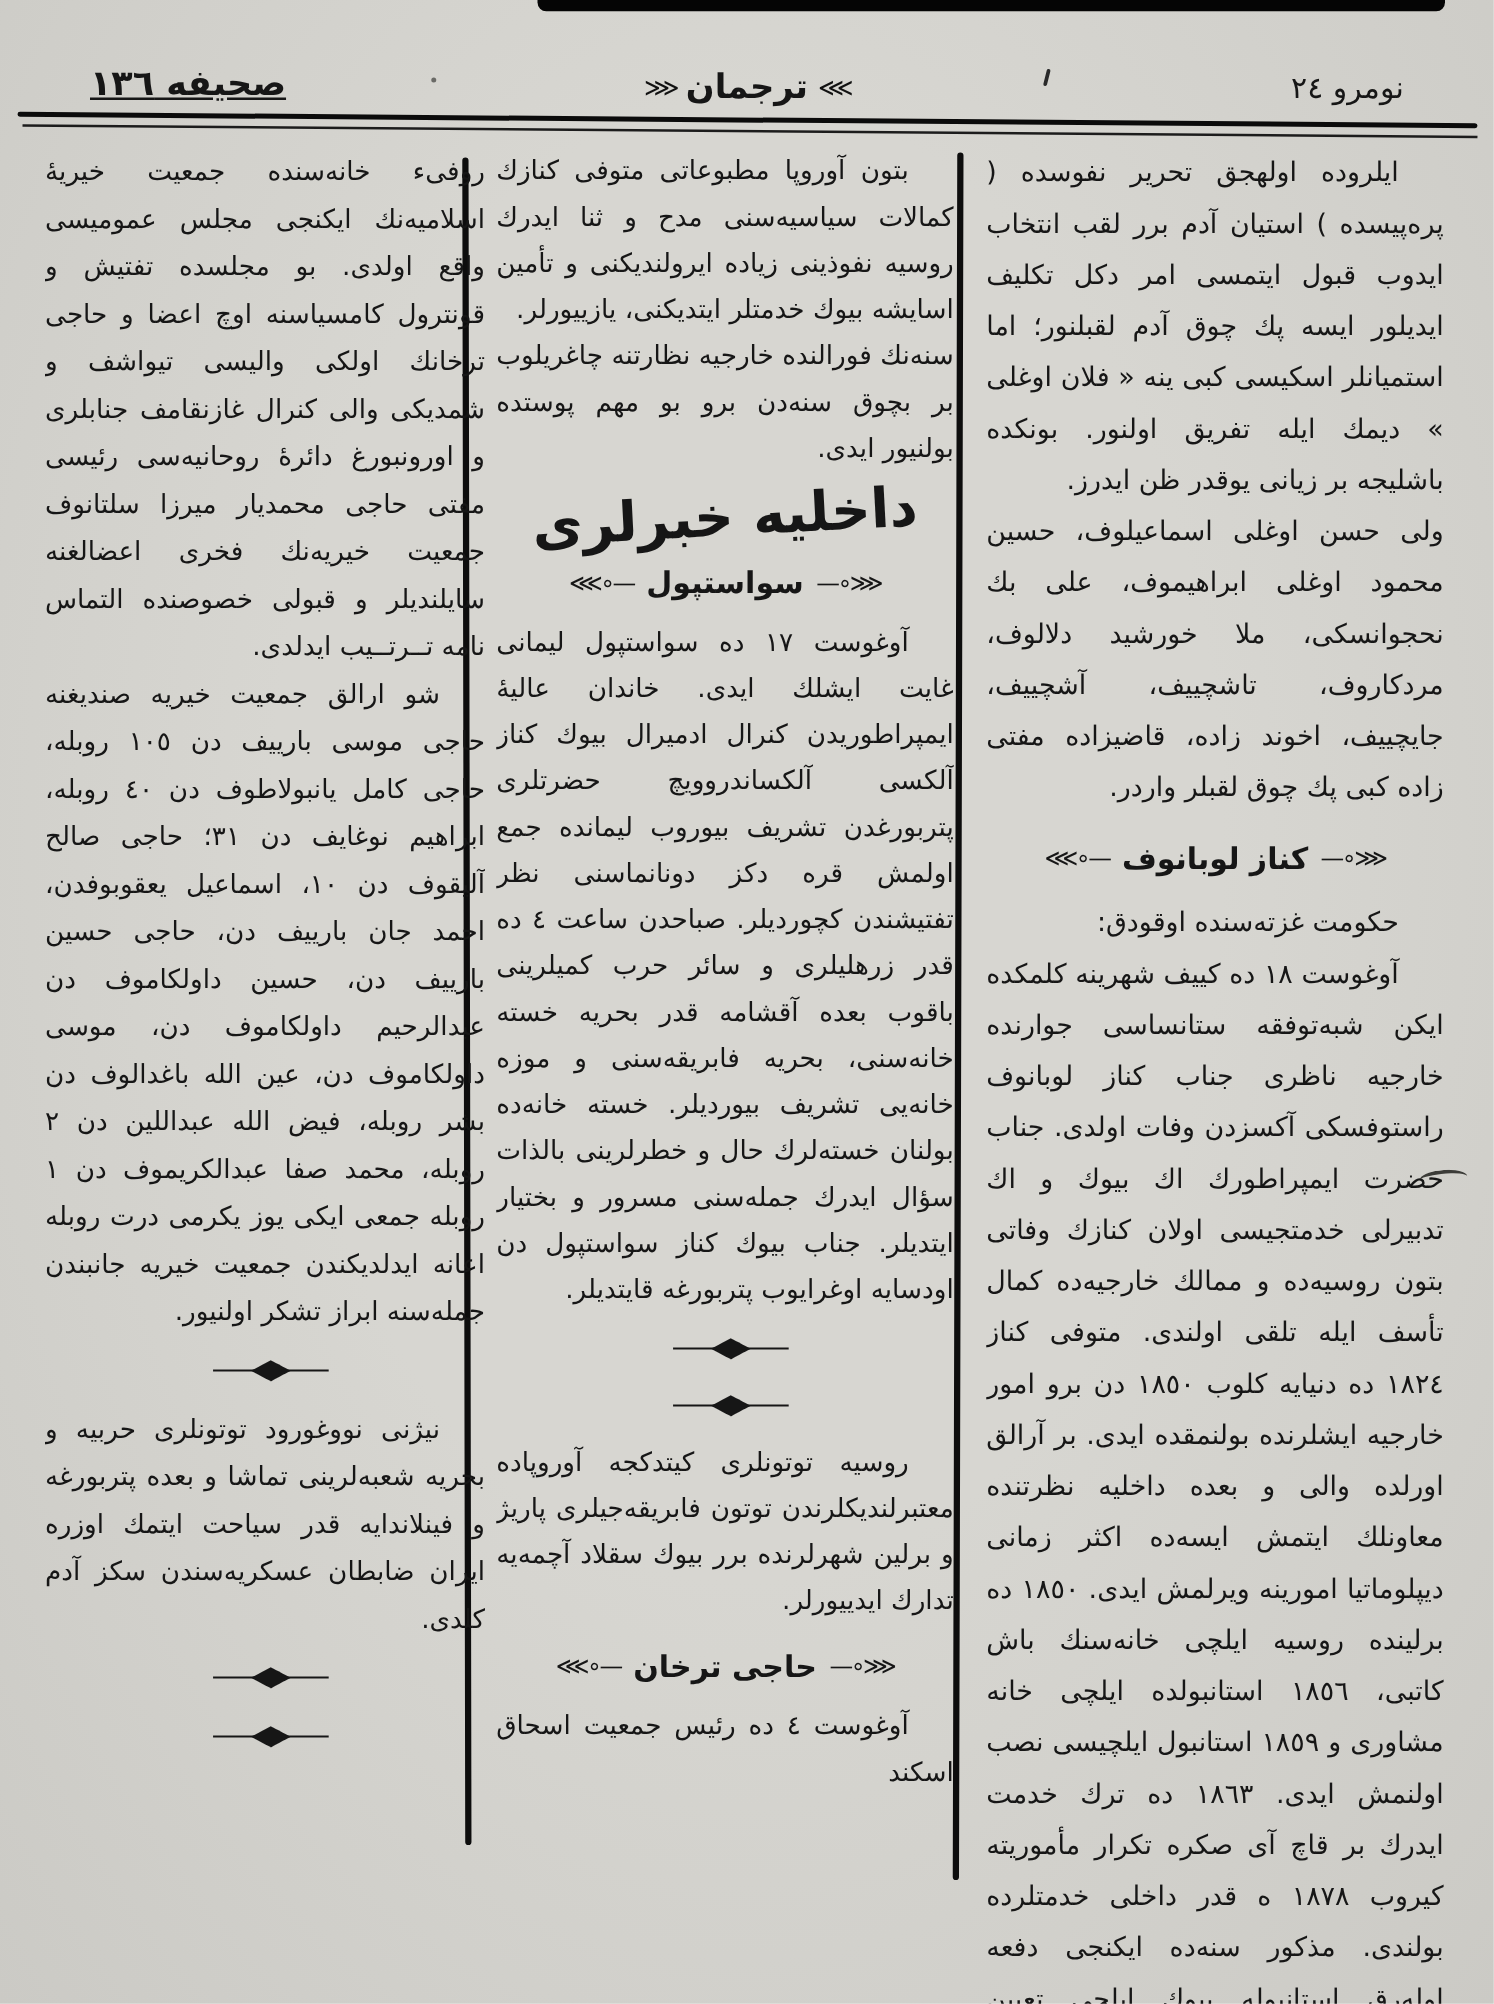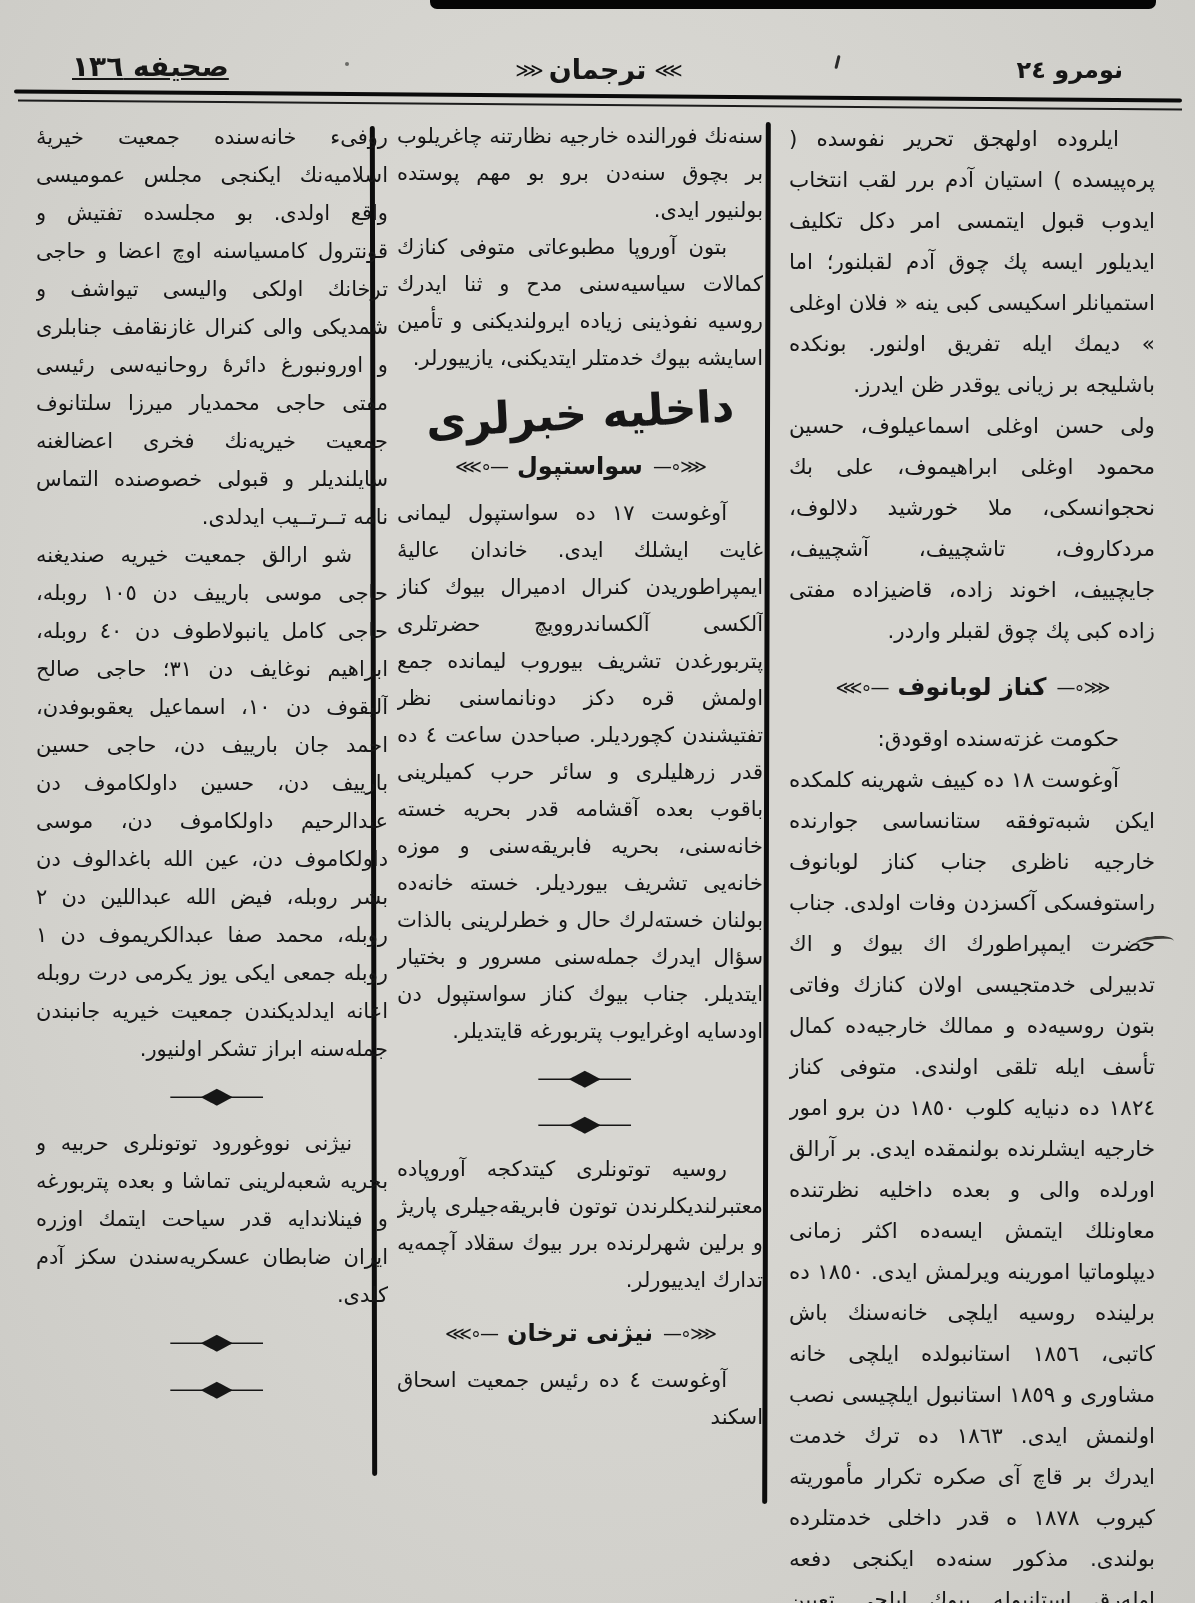--- a/index.html
+++ b/index.html
@@ -10,21 +10,21 @@
     color:#161616;
     direction:rtl;
   }
   .top-smear{position:absolute;top:0;left:430px;width:726px;height:9px;background:#050505;border-radius:0 0 7px 7px;}
   .speck-a{position:absolute;top:55px;left:836px;width:3px;height:14px;background:#2a2a2a;transform:rotate(14deg);border-radius:2px;}
   .speck-b{position:absolute;top:62px;left:345px;width:4px;height:4px;background:#6a6a66;border-radius:50%;}
 
   
   .header{position:absolute;top:38px;left:0;right:0;height:58px;}
   .page-label{position:absolute;left:72px;top:12px;font-size:28px;font-weight:bold;letter-spacing:1px;text-decoration:underline;}
-  .issue-label{position:absolute;right:72px;top:18px;font-size:24px;font-weight:bold;}
+  .issue-label{position:absolute;right:72px;top:18px;font-size:24px;font-weight:normal;}
   .masthead{position:absolute;left:0;right:0;top:16px;display:flex;justify-content:center;align-items:center;gap:8px;}
   .m-title{font-size:27px;font-weight:bold;}
   .m-orn{font-size:20px;direction:ltr;unicode-bidi:bidi-override;letter-spacing:-3px;color:#111;}
 
   .rule-top{position:absolute;top:94px;left:14px;width:1168px;height:4px;background:#0b0b0b;transform:rotate(0.45deg);border-radius:2px;}
   .rule-bottom{position:absolute;top:104px;left:18px;width:1164px;height:2px;background:#1c1c1c;transform:rotate(0.45deg);}
 
   
   .divider{position:absolute;width:5px;background:#0d0d0d;border-radius:3px;}
   .divider-right{left:764px;top:122px;height:1382px;transform:rotate(0.15deg);}
@@ -76,35 +76,35 @@
     <p class="para">ولى حسن اوغلى اسماعيلوف، حسين محمود اوغلى ابراهيموف، على بك نحجوانسكى، ملا خورشيد دلالوف، مردكاروف، تاشچييف، آشچييف، جايچييف، اخوند زاده، قاضيزاده مفتى زاده كبى پك چوق لقبلر واردر.</p>
     <div class="heading">
       <span class="orn">—∘⋙</span>
       <span class="h-text">كناز لوبانوف</span>
       <span class="orn">⋘∘—</span>
     </div>
     <p class="para indent">حكومت غزته‌سنده اوقودق:</p>
     <p class="para indent">آوغوست ١٨ ده كييف شهرينه كلمكده ايكن شبه‌توفقه ستانساسى جوارنده خارجيه ناظرى جناب كناز لوبانوف راستوفسكى آكسزدن وفات اولدى. جناب حضرت ايمپراطورك اك بيوك و اك تدبيرلى خدمتجيسى اولان كنازك وفاتى بتون روسيه‌ده و ممالك خارجيه‌ده كمال تأسف ايله تلقى اولندى. متوفى كناز ١٨٢٤ ده دنيايه كلوب ١٨٥٠ دن برو امور خارجيه ايشلرنده بولنمقده ايدى. بر آرالق اورلده والى و بعده داخليه نظرتنده معاونلك ايتمش ايسه‌ده اكثر زمانى ديپلوماتيا امورينه ويرلمش ايدى. ١٨٥٠ ده برلينده روسيه ايلچى خانه‌سنك باش كاتبى، ١٨٥٦ استانبولده ايلچى خانه مشاورى و ١٨٥٩ استانبول ايلچيسى نصب اولنمش ايدى. ١٨٦٣ ده ترك خدمت ايدرك بر قاچ آى صكره تكرار مأموريته كيروب ١٨٧٨ ه قدر داخلى خدمتلرده بولندى. مذكور سنه‌ده ايكنجى دفعه اوله‌رق استانبوله بيوك ايلچى تعيين اولنوب بر سنه صكره لوندونه و ١٨٨٢ده ويانه‌يه و ١٨٩٥ سنه‌سى باشنده برلينه كچورلمش ايدى. شو</p>
   </div>
 <div class="col col-second">
+    <p class="para indent">بتون آوروپا مطبوعاتى متوفى كنازك كمالات سياسيه‌سنى مدح و ثنا ايدرك روسيه نفوذينى زياده ايرولنديكنى و تأمين اسايشه بيوك خدمتلر ايتديكنى، يازييورلر.</p>
     <p class="para">سنه‌نك فورالنده خارجيه نظارتنه چاغريلوب بر بچوق سنه‌دن برو بو مهم پوستده بولنيور ايدى.</p>
-    <p class="para indent">بتون آوروپا مطبوعاتى متوفى كنازك كمالات سياسيه‌سنى مدح و ثنا ايدرك روسيه نفوذينى زياده ايرولنديكنى و تأمين اسايشه بيوك خدمتلر ايتديكنى، يازييورلر.</p>
     <div class="big-heading">داخليه خبرلرى</div>
     <div class="heading">
       <span class="orn">—∘⋙</span>
       <span class="h-text">سواستپول</span>
       <span class="orn">⋘∘—</span>
     </div>
     <p class="para indent">آوغوست ١٧ ده سواستپول ليمانى غايت ايشلك ايدى. خاندان عاليۀ ايمپراطوريدن كنرال ادميرال بيوك كناز آلكسى آلكساندروويچ حضرتلرى پتربورغدن تشريف بيوروب ليمانده جمع اولمش قره دكز دونانماسنى نظر تفتيشندن كچورديلر. صباحدن ساعت ٤ ده قدر زرهليلرى و سائر حرب كميلرينى باقوب بعده آقشامه قدر بحريه خسته خانه‌سنى، بحريه فابريقه‌سنى و موزه خانه‌يى تشريف بيورديلر. خسته خانه‌ده بولنان خسته‌لرك حال و خطرلرينى بالذات سؤال ايدرك جمله‌سنى مسرور و بختيار ايتديلر. جناب بيوك كناز سواستپول دن اودسايه اوغرايوب پتربورغه قايتديلر.</p>
     <div class="separator"><span>—◆—</span></div>
     <div class="separator"><span>—◆—</span></div>
     <p class="para indent">روسيه توتونلرى كيتدكجه آوروپاده معتبرلنديكلرندن توتون فابريقه‌جيلرى پاريژ و برلين شهرلرنده برر بيوك سقلاد آچمه‌يه تدارك ايدييورلر.</p>
     <div class="heading">
       <span class="orn">—∘⋙</span>
-      <span class="h-text">نيژنى ترخان</span>
+      <span class="h-text">حاجى ترخان</span>
       <span class="orn">⋘∘—</span>
     </div>
     <p class="para indent">آوغوست ٤ ده رئيس جمعيت اسحاق اسكند</p>
   </div>
 <div class="col col-third">
     <p class="para">روفىء خانه‌سنده جمعيت خيريۀ اسلاميه‌نك ايكنجى مجلس عموميسى واقع اولدى. بو مجلسده تفتيش و قونترول كامسياسنه اوچ اعضا و حاجى ترخانك اولكى واليسى تيواشف و شمديكى والى كنرال غازنقامف جنابلرى و اورونبورغ دائرۀ روحانيه‌سى رئيسى مفتى حاجى محمديار ميرزا سلتانوف جمعيت خيريه‌نك فخرى اعضالغنه سايلنديلر و قبولى خصوصنده التماس نامه تــرتــيب ايدلدى.</p>
     <p class="para indent">شو ارالق جمعيت خيريه صنديغنه حاجى موسى بارييف دن ١٠٥ روبله، حاجى كامل يانبولاطوف دن ٤٠ روبله، ابراهيم نوغايف دن ٣١؛ حاجى صالح آليقوف دن ١٠، اسماعيل يعقوبوفدن، احمد جان بارييف دن، حاجى حسين بارييف دن، حسين داولكاموف دن عبدالرحيم داولكاموف دن، موسى داولكاموف دن، عين الله باغدالوف دن بشر روبله، فيض الله عبداللين دن ٢ روبله، محمد صفا عبدالكريموف دن ١ روبله جمعى ايكى يوز يكرمى درت روبله اعانه ايدلديكندن جمعيت خيريه جانبندن جمله‌سنه ابراز تشكر اولنيور.</p>
     <div class="separator"><span>—◆—</span></div>
     <p class="para indent">نيژنى نووغورود توتونلرى حربيه و بحريه شعبه‌لرينى تماشا و بعده پتربورغه و فينلاندايه قدر سياحت ايتمك اوزره ايران ضابطان عسكريه‌سندن سكز آدم كلدى.</p>
     <div class="separator"><span>—◆—</span></div>

